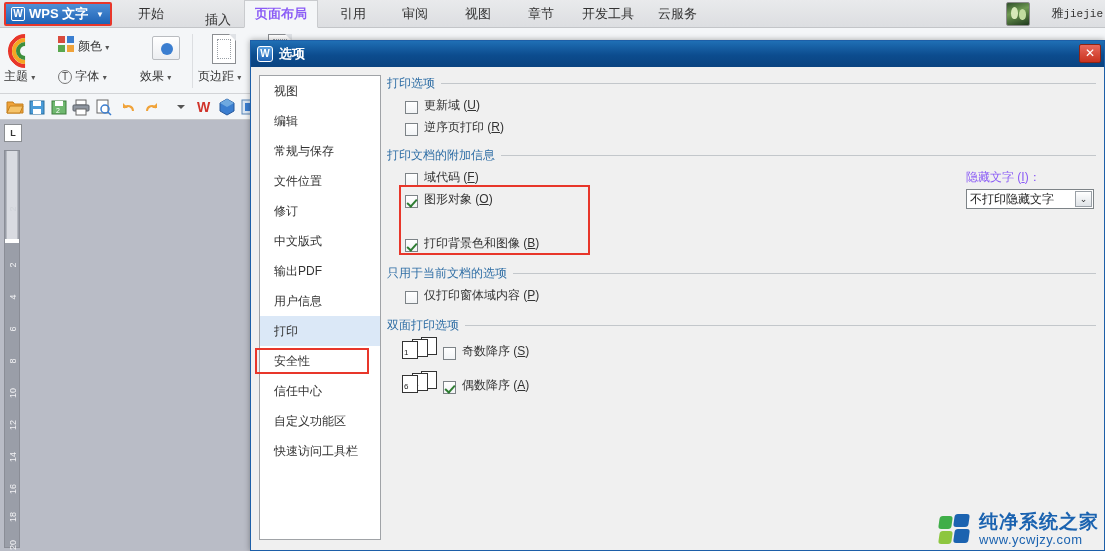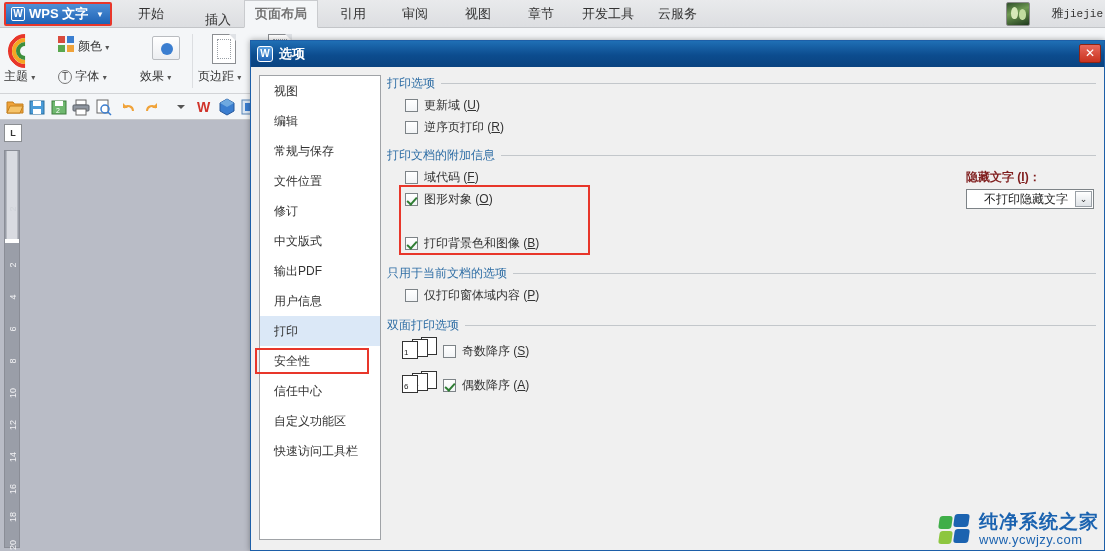--- a/index.html
+++ b/index.html
@@ -42,21 +42,21 @@
   .wps-caret { margin-left: auto; margin-right: 6px; font-size: 8px; }
 
   .tab {
     position: absolute; top: 0; height: 28px;
     display: flex; align-items: center; justify-content: center;
     font-size: 13px; color: #333333; padding: 0 10px;
     cursor: default;
   }
   .tab.active {
     background: #f4f6f8;
-    color: #737373; font-weight: bold;
+    color: #8b5cf6; font-weight: bold;
     border-left: 1px solid #c9cbce; border-right: 1px solid #c9cbce;
     border-top: 1px solid #c9cbce;
     border-bottom: 1px solid #f4f6f8;
   }
   .avatar {
     position: absolute; right: 75px; top: 2px; width: 24px; height: 24px;
     background: linear-gradient(160deg,#2f4f2a,#6f9a52 40%,#1f3a1d);
     border: 1px solid #8a8a8a; border-radius: 2px;
     overflow: hidden;
   }
@@ -224,21 +224,21 @@
   .group { position:absolute; left:0; right:0; }
   .group-title {
     position:absolute; left:0; top:0; font-size:12px; color:#2f6ea5;
     background:#f0f0f0; padding-right:6px; white-space:nowrap;
   }
   .group-rule {
     position:absolute; left:0; right:0; top:8px; height:1px; background:#c3c7cb;
   }
 
   .cb-row {
-    position:absolute; display:flex; align-items:center; gap:6px;
+    position:absolute; display:flex; align-items:flex-end; gap:6px;
     font-size:12px; color:#333; white-space:nowrap;
   }
   .cb {
     width:13px; height:13px; border:1px solid #7d8387;
     background:linear-gradient(#ffffff,#f2f4f6);
     display:inline-block; position:relative; flex:0 0 auto;
   }
   .cb.checked:after{
     content:''; position:absolute; left:3px; top:1px; width:4px; height:8px;
     border:solid #2e7d32; border-width:0 2px 2px 0; transform:rotate(42deg);
@@ -248,26 +248,26 @@
   .cb-label.disabled { color:#a6a6a6; }
   .ul { text-decoration: underline; }
 
   .redbox {
     position:absolute; border:2px solid #e8362a; pointer-events:none;
   }
 
   .hidden-text-block {
     position:absolute; right:0; top:0; width:130px;
   }
-  .ht-label { font-size:12px; color:#7f1d1d; margin-bottom:3px; white-space:nowrap;font-weight:bold;}
+  .ht-label { font-size:12px; color:#8b5cf6; margin-bottom:3px; white-space:nowrap;}
   .ht-select {
     width:128px; height:20px; border:1px solid #7d8387; background:#ffffff;
     display:flex; align-items:center; position:relative;
   }
-  .ht-select .val { font-size:12px; color:#222; padding-left:17px; white-space:nowrap;}
+  .ht-select .val { font-size:12px; color:#222; padding-left:3px; white-space:nowrap;}
   .ht-select .arrowbox{
     position:absolute; right:1px; top:1px; width:17px; height:16px;
     background:linear-gradient(#ffffff,#dfe3e7); border:1px solid #9aa0a6;
     display:flex; align-items:center; justify-content:center;
     font-size:9px; color:#333;
   }
 
   
   .stack { position:absolute; width:38px; height:22px; }
   .stack span {

